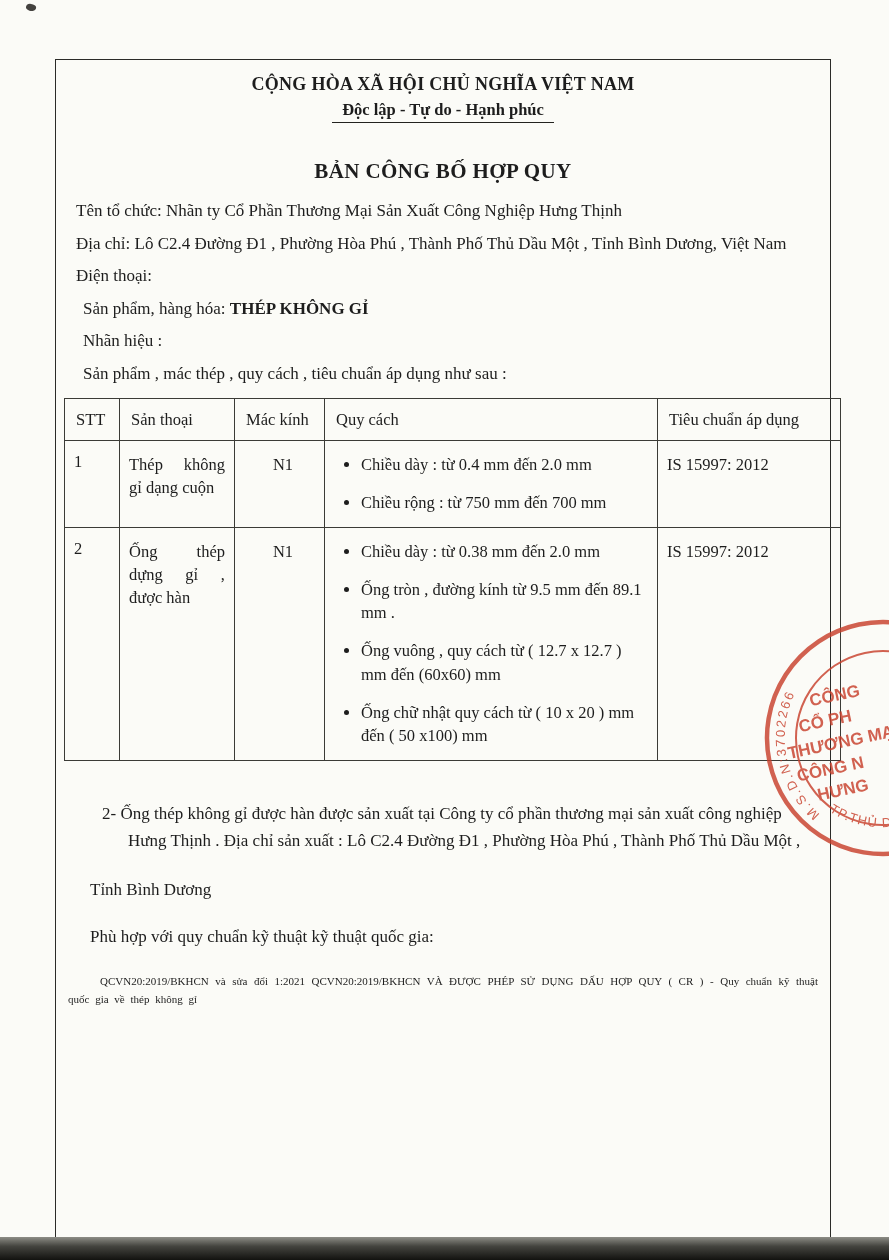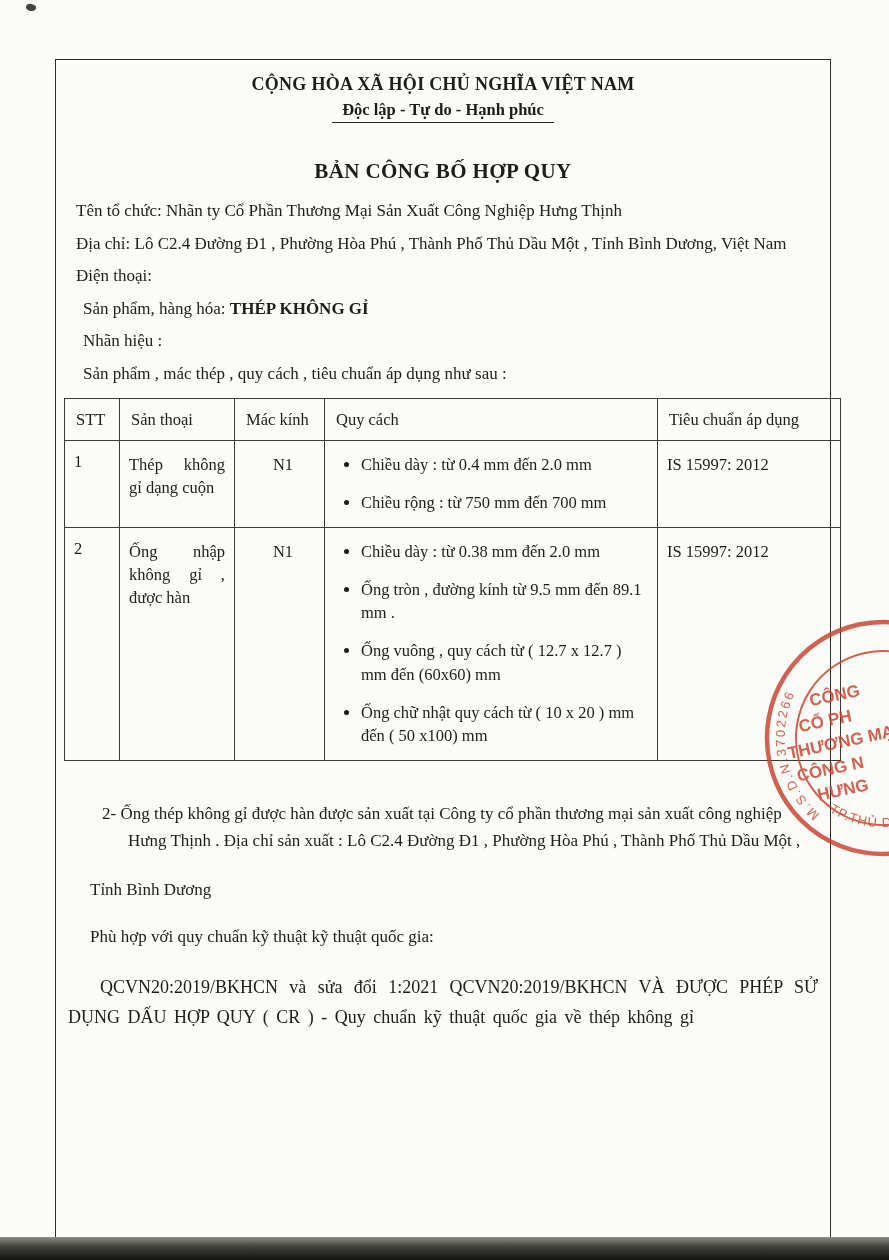--- a/index.html
+++ b/index.html
@@ -43,21 +43,21 @@
   td.c-mt{text-align:center;padding-top:12px;padding-left:16px;}
   td.c-qc{padding-top:12px;}
   td.c-tc{padding-top:12px;}
   ul.specs{margin:0;padding-left:27px;}
   ul.specs li{margin:0 0 15px 0;}
   ul.specs li:last-child{margin-bottom:4px;}
   .notes{margin-top:40px;}
   .note{font-size:17px;line-height:1.58;margin:8px 0;padding-left:38px;padding-right:12px;}
   .note.hang{padding-left:64px;text-indent:-26px;}
   .plain{font-size:17px;margin:22px 0;padding-left:26px;line-height:1.5;}
-  .reg{font-size:18px;line-height:1.7;margin:9px 0 6px 0;text-align:justify;text-indent:32px;padding:0 4px;word-spacing:3px;}
+  .reg{font-size:11px;line-height:1.7;margin:9px 0 6px 0;text-align:justify;text-indent:32px;padding:0 4px;word-spacing:3px;}
   .stamp{position:absolute;left:757px;top:612px;opacity:.82;}
   .stamp text{font-family:"Liberation Sans","DejaVu Sans",sans-serif;}
   .scan-band{
     position:absolute;left:0;bottom:0;width:889px;height:23px;
     background:linear-gradient(to bottom,#8d8d86 0%,#44443f 40%,#12120f 100%);
   }
 </style>
 </head>
 <body>
 
@@ -105,21 +105,21 @@
           <td class="c-qc">
             <ul class="specs">
               <li>Chiều dày : từ 0.4 mm đến 2.0 mm</li>
               <li>Chiều rộng : từ 750 mm đến 700 mm</li>
             </ul>
           </td>
           <td class="c-tc">IS 15997: 2012</td>
         </tr>
         <tr>
           <td class="c-stt">2</td>
-          <td class="c-sp">Ống nhập không gỉ , được hàn</td>
+          <td class="c-sp">Ống thép dựng gỉ , được hàn</td>
           <td class="c-mt">N1</td>
           <td class="c-qc">
             <ul class="specs">
               <li>Chiều dày : từ 0.38 mm đến 2.0 mm</li>
               <li>Ống tròn , đường kính từ 9.5 mm đến 89.1 mm .</li>
               <li>Ống vuông , quy cách từ ( 12.7 x 12.7 ) mm đến (60x60) mm</li>
               <li>Ống chữ nhật quy cách từ ( 10 x 20 ) mm đến ( 50 x100) mm</li>
             </ul>
           </td>
           <td class="c-tc">IS 15997: 2012</td>

